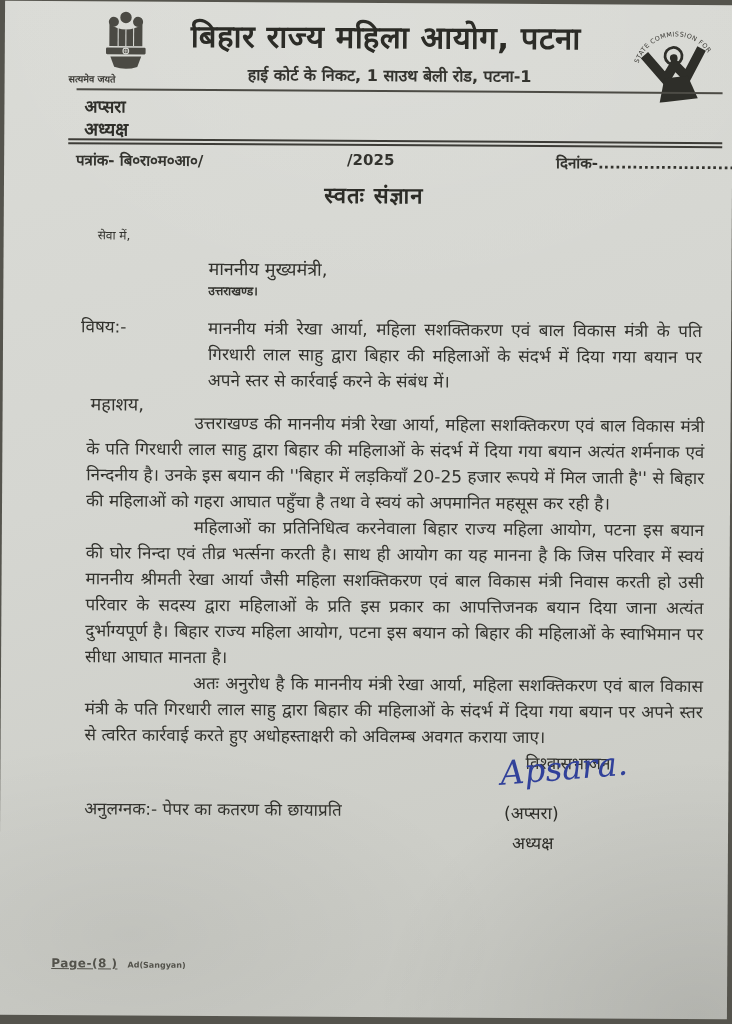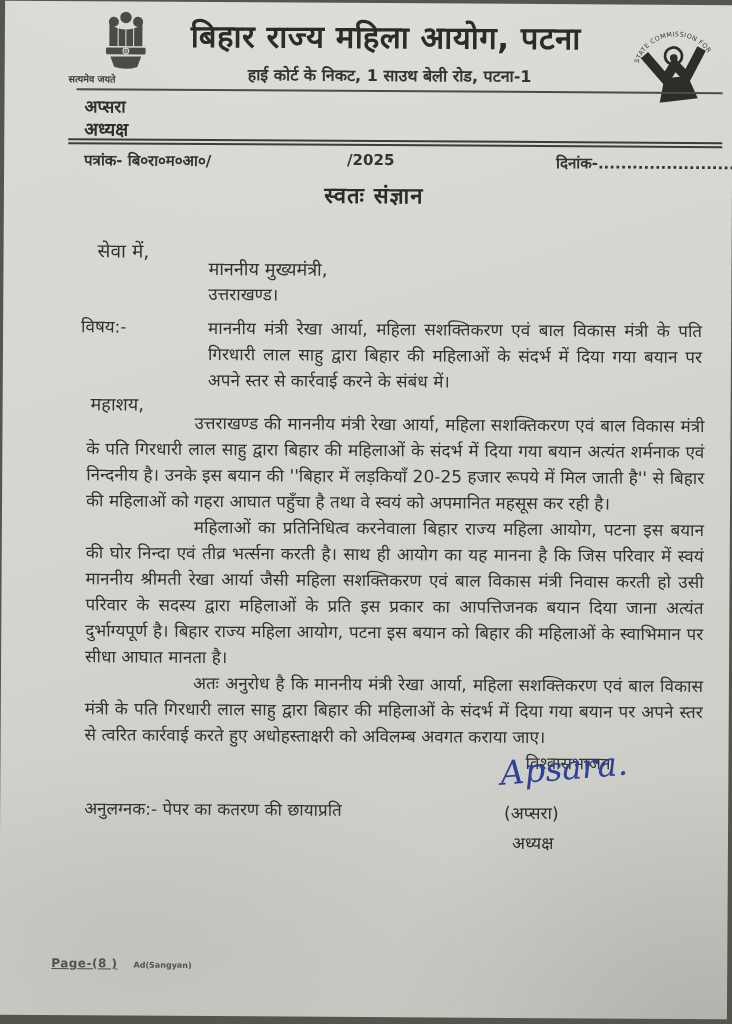--- a/index.html
+++ b/index.html
@@ -22,41 +22,41 @@
   }
   .abs{position:absolute;}
   .org-title{left:142px;top:12px;width:478px;text-align:center;font-size:31px;font-weight:bold;color:#2c2c27;letter-spacing:0.5px;}
   .org-address{left:150px;top:61px;width:470px;text-align:center;font-size:16px;font-weight:bold;color:#34342f;}
   .motto{left:64px;top:71px;width:112px;text-align:left;font-size:9.5px;font-weight:bold;color:#3c3b36;}
   .rule-1{left:72px;top:87px;width:646px;height:2px;background:#4c4b45;}
   .officer-name{left:80px;top:93px;font-size:17px;font-weight:bold;color:#2f2f2a;}
   .officer-title{left:80px;top:115px;font-size:18px;font-weight:bold;color:#2f2f2a;}
   .rule-2{left:64px;top:137px;width:654px;height:2px;border-top:2px solid #3d3c37;border-bottom:2px solid #3d3c37;}
   .meta{top:148px;font-size:15px;font-weight:bold;color:#33332e;}
-  .meta-ref{left:80px;}
+  .meta-ref{left:72px;}
   .meta-year{left:343px;}
   .meta-date{left:552px;}
   .heading{left:0;top:176px;width:740px;text-align:center;font-size:22px;font-weight:bold;color:#2c2c27;letter-spacing:1px;}
-  .to-label{left:94px;top:236px;font-size:19px;}
+  .to-label{left:94px;top:225px;font-size:12px;}
   .to-line1{left:205px;top:254px;font-size:18px;}
-  .to-line2{left:205px;top:280px;font-size:17px;}
+  .to-line2{left:205px;top:280px;font-size:12px;font-weight:bold;}
   .subject-label{left:78px;top:313px;font-size:17px;}
   .subject-text{left:205px;top:313px;width:494px;font-size:17px;line-height:26px;text-align:justify;}
   .salutation{left:88px;top:390px;font-size:18px;}
   .letter-body{left:84px;top:408px;width:618px;font-size:17px;line-height:26px;text-align:justify;}
   .letter-body p{margin:0;text-indent:108px;}
   .valediction{text-align:right;padding-right:92px;text-indent:0;}
   .enclosure{margin-top:22px;font-size:17px;}
   .sig-block{left:500px;top:750px;width:200px;}
   .sig-script{font-family:"DejaVu Serif","Liberation Serif",serif;font-style:italic;font-size:33px;color:#31419a;transform:rotate(-5deg);transform-origin:0 50%;width:150px;}
   .sig-name{margin-top:8px;font-size:17px;color:#2d2d28;padding-left:4px;}
   .sig-title{margin-top:7px;font-size:17px;color:#2d2d28;padding-left:12px;}
   .footer{left:52px;top:951px;color:#53524b;white-space:nowrap;}
   .footer .page-label{font-size:12px;font-weight:bold;letter-spacing:0.5px;text-decoration:underline;}
-  .footer .page-note{font-size:8px;font-weight:bold;margin-left:16px;}
+  .footer .page-note{font-size:8px;font-weight:bold;margin-left:10px;}
   .emblem{left:88px;top:6px;}
   .comm-logo{left:612px;top:0px;}
 </style>
 </head>
 <body>
 
 <div class="paper">
 
   <svg class="abs emblem" width="66" height="66" viewBox="0 0 60 60" aria-hidden="true">
     <g fill="#4b4a44">

